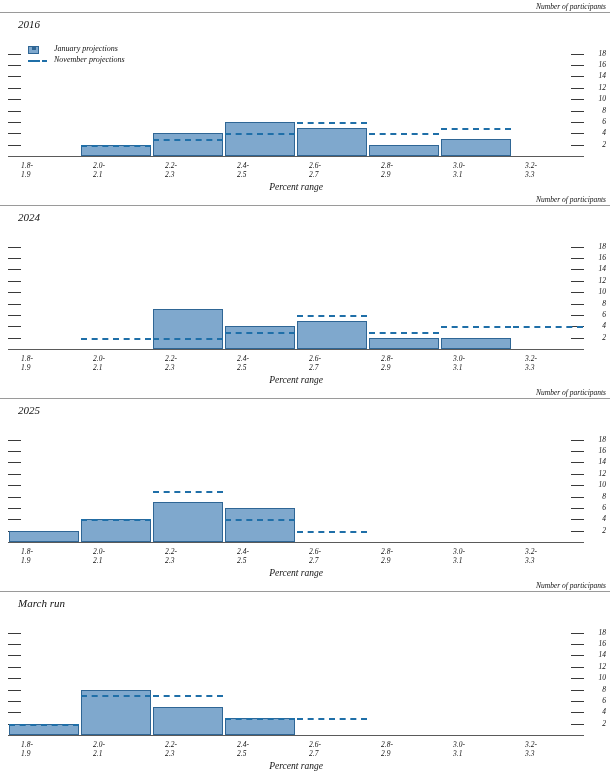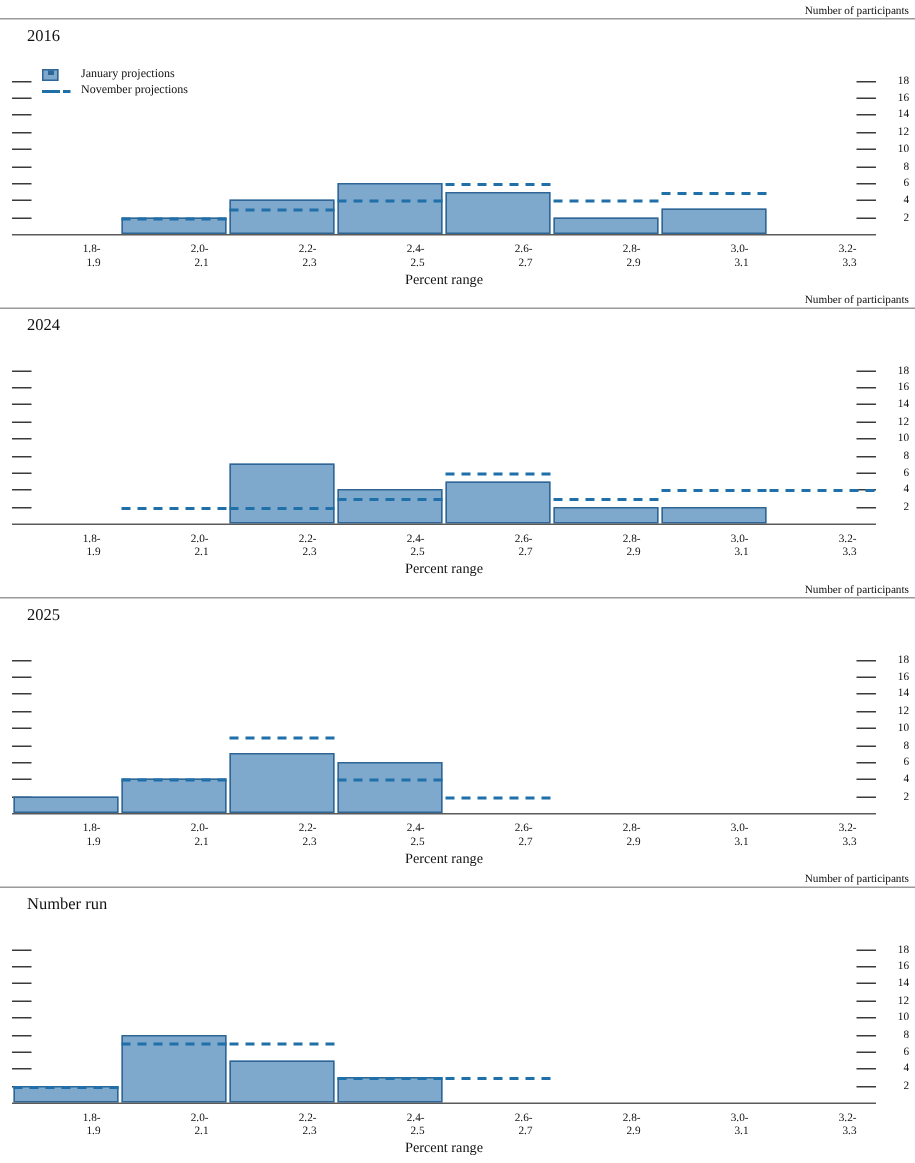--- a/index.html
+++ b/index.html
@@ -3,21 +3,21 @@
 <meta charset="utf-8">
 <style>
   html,body{margin:0;padding:0;}
   body{
     width:610px;height:775px;
     background:#ffffff;
     font-family:"Liberation Serif", serif;
     color:#111111;
     overflow:hidden;
   }
-  .page{position:relative;width:610px;height:775px;}
+  .page{position:relative;width:610px;height:775px;font-style:italic;}
 
   .panel{position:relative;width:610px;}
   .panel-title{
     position:absolute;left:18px;top:4px;
     font-size:11px;color:#111;
   }
   .units{
     position:absolute;right:4px;top:-11px;
     font-size:7.5px;color:#111;
     text-align:right;
@@ -49,21 +49,21 @@
     border-top:2.4px dashed #1f6fa8;
   }
   .dashvert{
     position:absolute;
     width:0;
     border-left:2.4px dashed #1f6fa8;
   }
   .xlab{
     position:absolute;
     font-size:7.5px;line-height:9px;color:#111;
-    text-align:right;width:46px;
+    text-align:left;width:46px;
   }
   .xtitle{
     position:absolute;
     font-size:9.5px;color:#111;
     text-align:center;width:576px;left:8px;
   }
   .legend{
     position:absolute;left:28px;top:40px;
     font-size:8px;color:#111;
   }
@@ -350,21 +350,21 @@
           <div class="xlab" style="left: 525px; top: 147px;">
             <div>3.2-</div>
             <div>3.3</div>
           </div>
           <div class="xtitle" style="top: 168px;">Percent range</div>
         </div>
       </div>
       <div class="panel" style="position: absolute; left: 0px; top: 579px; height: 190px;">
         <div class="units" style="top: 2px;">Number of participants</div>
         <div class="sep" style="top: 12px;"></div>
-        <div class="panel-title" style="top: 18px;">Number run</div>
+        <div class="panel-title" style="top: 18px;">March run</div>
         <div style="position: absolute; left: 0px; top: 14px; width: 610px; height: 182px;">
           <div class="tick-left" style="top: 39.6842px;"></div>
           <div class="tick-right" style="top: 39.6842px;"></div>
           <div class="tick-label" style="top: 35.6842px;">18</div>
           <div class="tick-left" style="top: 51.0526px;"></div>
           <div class="tick-right" style="top: 51.0526px;"></div>
           <div class="tick-label" style="top: 47.0526px;">16</div>
           <div class="tick-left" style="top: 62.4211px;"></div>
           <div class="tick-right" style="top: 62.4211px;"></div>
           <div class="tick-label" style="top: 58.4211px;">14</div>

